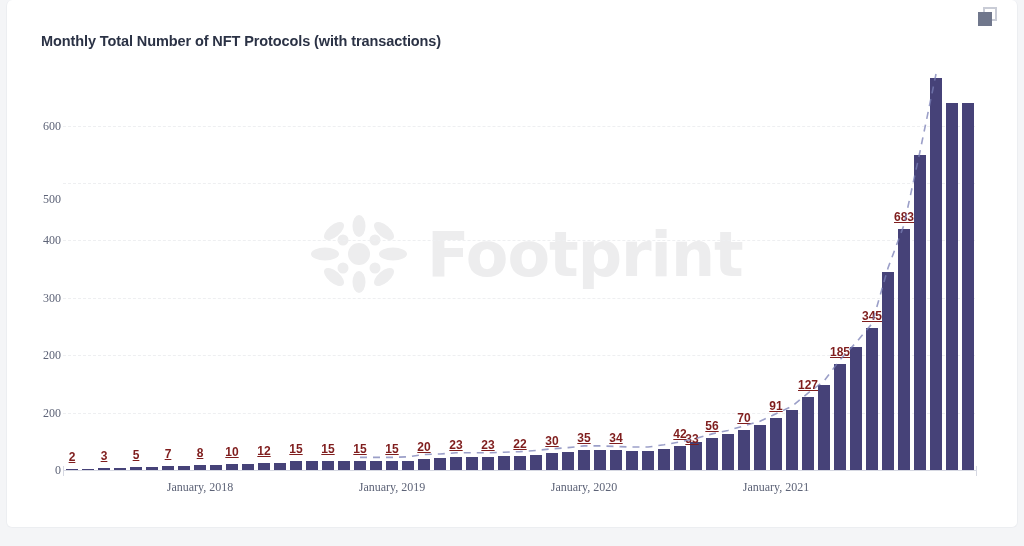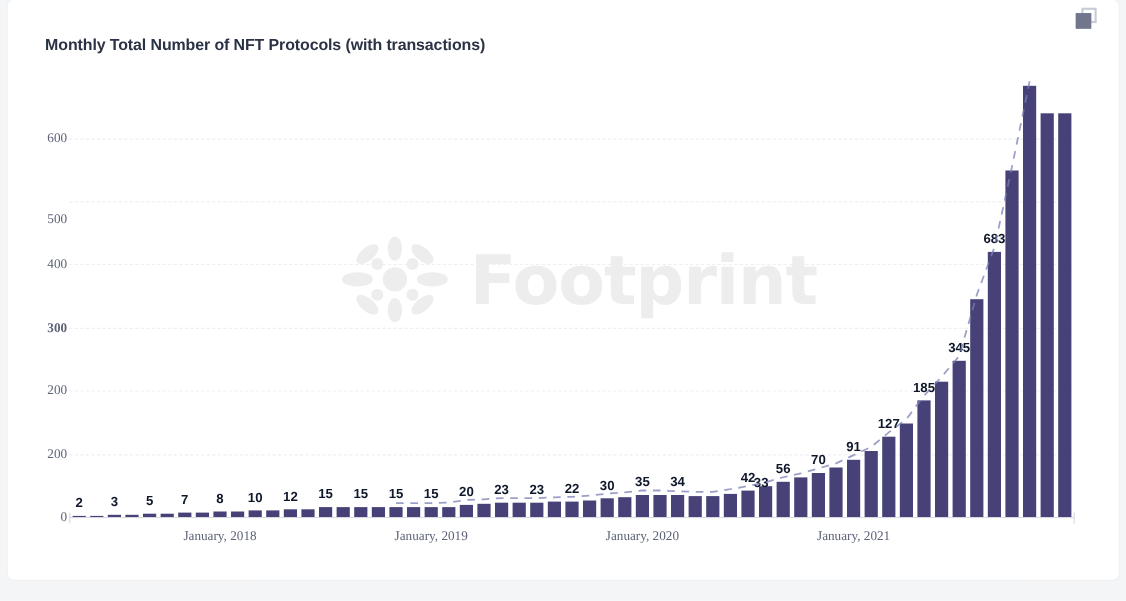--- a/index.html
+++ b/index.html
@@ -137,24 +137,25 @@
   }
   .bar {
     position: absolute;
     background: #464278;
     bottom: auto;
   }
   .bar-label {
     position: absolute;
     font-size: 12px;
     font-weight: bold;
-    color: #0f172a;
+    color: #7f1d1d;
     text-align: center;
     transform: translateX(-50%);
     white-space: nowrap;
+    text-decoration: underline;
   }
 
   
   .x-label {
     position: absolute;
     top: 480px;
     font-size: 12px;
     color: #5d6377;
     font-family: "Liberation Serif", serif;
     transform: translateX(-50%);
@@ -231,21 +232,21 @@
           <circle cx="72" cy="56" r="5.5"></circle>
         </g>
       </svg>
       <div class="wm-text">Footprint</div>
     </div>
 
     <div class="y-axis-col" id="y-axis-col">
         <div class="axis-label" style="top: 470px;">0</div>
         <div class="axis-label" style="top: 412.606px;">200</div>
         <div class="axis-label" style="top: 355.212px;">200</div>
-        <div class="axis-label" style="top: 297.818px; font-weight: bold;">300</div>
+        <div class="axis-label" style="top: 297.818px;">300</div>
         <div class="axis-label" style="top: 240.425px;">400</div>
         <div class="axis-label" style="top: 183.031px; margin-top: 16px;">500</div>
         <div class="axis-label" style="top: 125.637px;">600</div>
       </div>
     <div id="gridlines">
         <div class="gridline" style="top: 412.606px;"></div>
         <div class="gridline" style="top: 355.212px;"></div>
         <div class="gridline" style="top: 297.818px;"></div>
         <div class="gridline" style="top: 240.425px;"></div>
         <div class="gridline" style="top: 183.031px;"></div>

